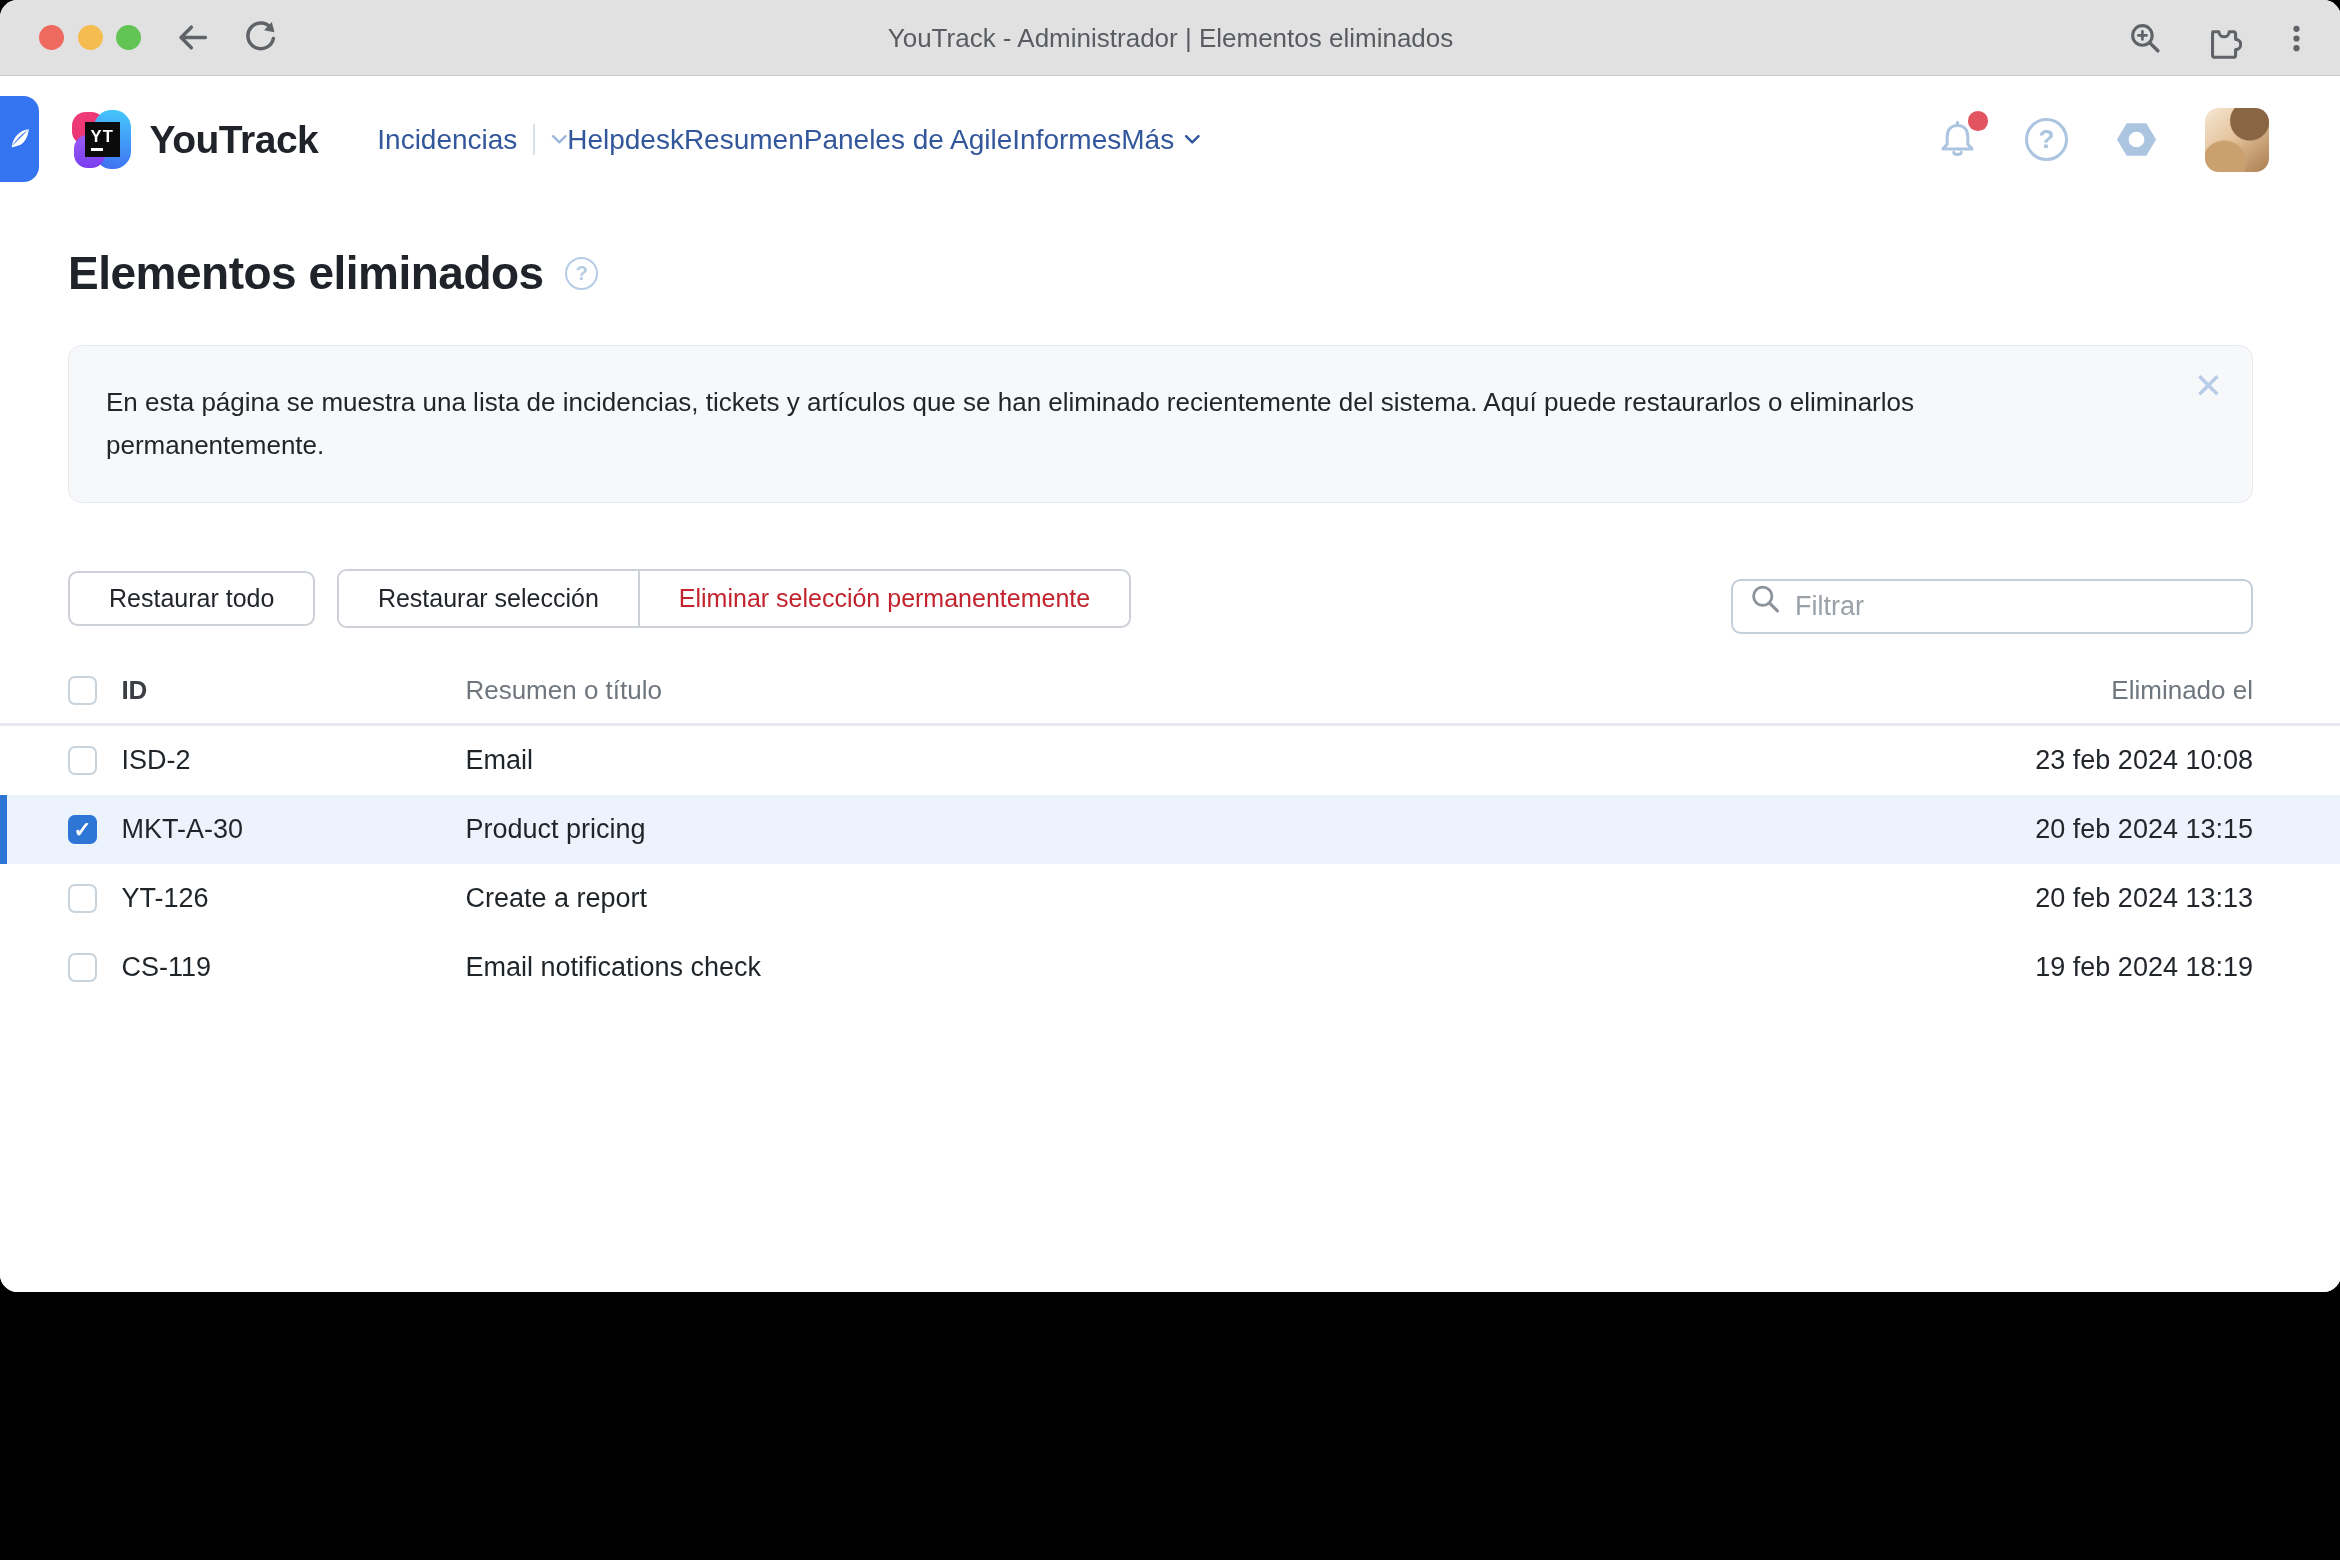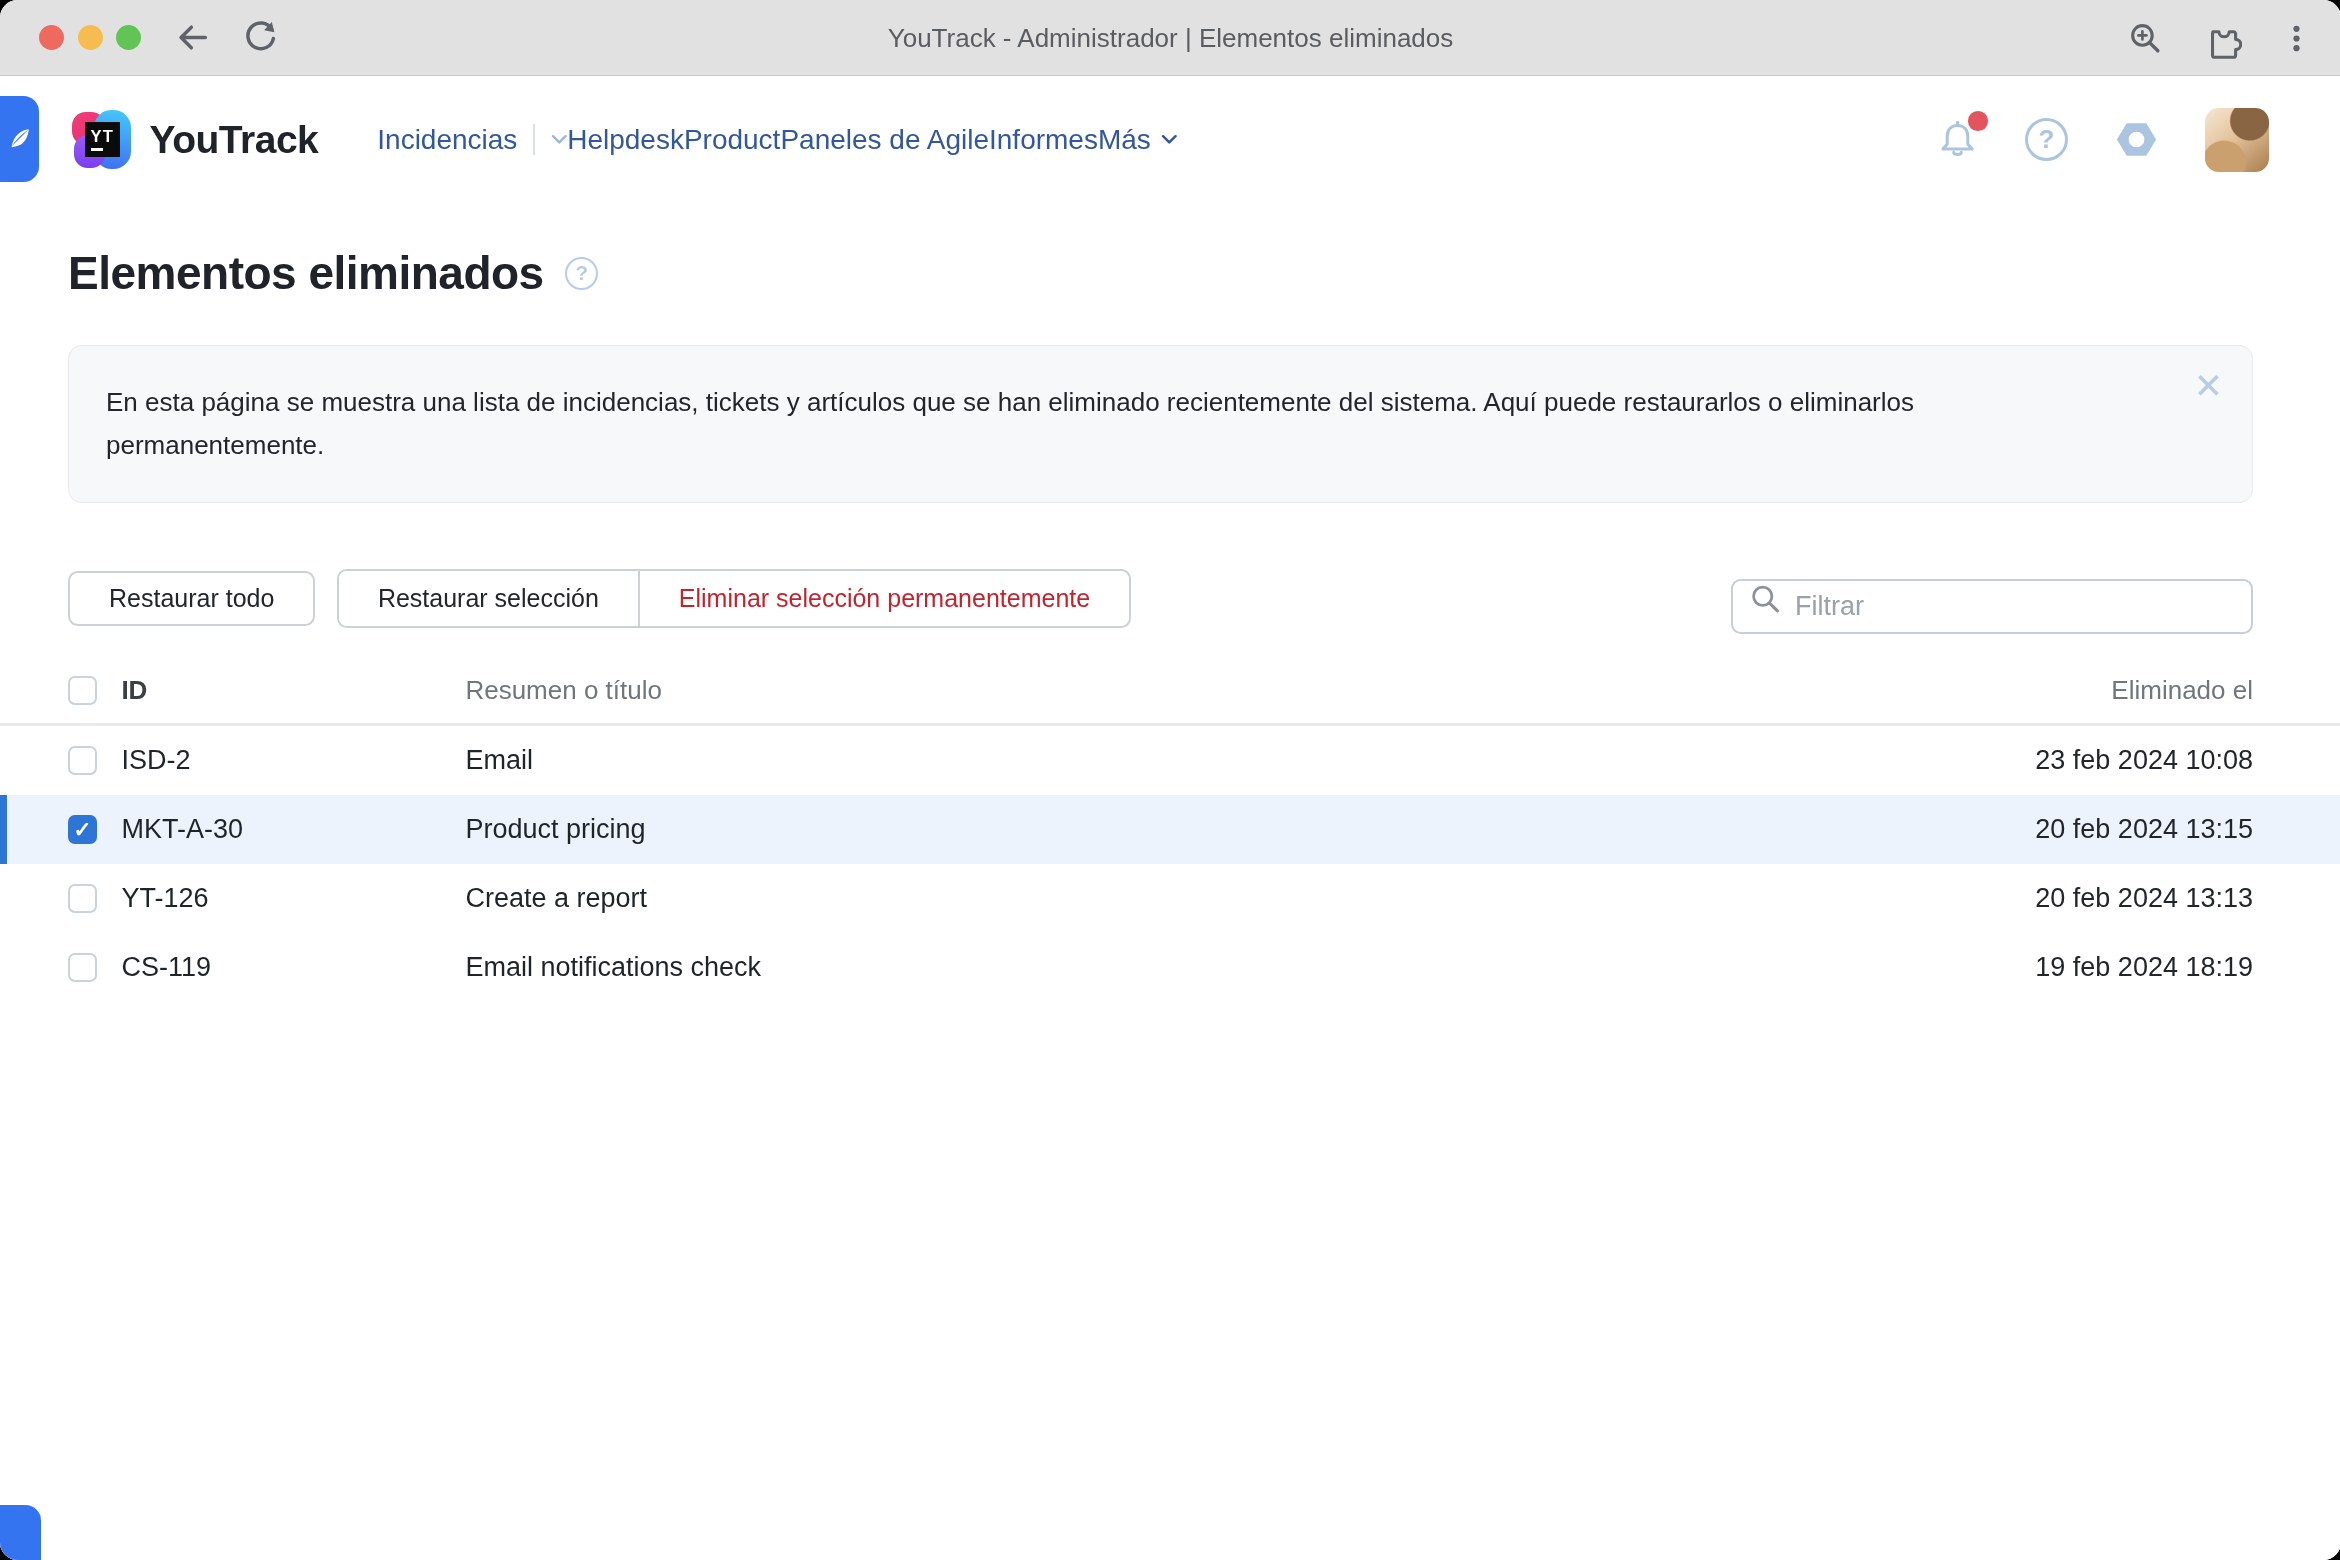--- a/index.html
+++ b/index.html
@@ -10,21 +10,21 @@
     --notification-red:#E25460;
     --selected-row-bg:#ECF3FC;
     --tab-blue:#3574F0;
     --chrome-bg:#E1E1E2;
     --traffic-red:#EE6A5F;
     --traffic-yellow:#F5BD4F;
     --traffic-green:#61C455;
   }
   *{margin:0;padding:0;box-sizing:border-box;}
   html,body{width:2341px;height:1560px;background:#000;font-family:"Liberation Sans",sans-serif;}
-  .window{width:2341px;height:1560px;border-radius:17.6px;overflow:hidden;position:relative;background:#fff;}
+  .window{width:2341px;height:1292px;border-radius:17.6px;overflow:hidden;position:relative;background:#fff;}
 
   
   .chrome{height:76px;background:var(--chrome-bg);display:flex;align-items:center;position:relative;border-bottom:1px solid #c9c9cb;}
   .traffic{display:flex;gap:13.7px;margin-left:39px;}
   .light{width:25px;height:25px;border-radius:50%;}
   .light.red{background:var(--traffic-red);}
   .light.yellow{background:var(--traffic-yellow);}
   .light.green{background:var(--traffic-green);}
   .chrome-btn{width:43px;height:43px;display:flex;align-items:center;justify-content:center;color:#5f6368;}
   .chrome-btn.back{margin-left:31px;}
@@ -173,21 +173,21 @@
             <span>Incidencias</span>
             <span class="nav-sep"></span>
             <svg class="chev" width="16.6" height="10.7" viewBox="0 0 16 10">
               <path d="M2 2 L8 8 L14 2" fill="none" stroke="currentColor" stroke-width="2.4" stroke-linecap="round" stroke-linejoin="round"></path>
             </svg>
           </div>
           <div class="nav-item">
             <span>Helpdesk</span>
           </div>
           <div class="nav-item">
-            <span>Product</span>
+            <span>Resumen</span>
           </div>
           <div class="nav-item">
             <span>Paneles de Agile</span>
           </div>
           <div class="nav-item">
             <span>Informes</span>
           </div>
           <div class="nav-item">
             <span>Más</span>
             <svg class="chev" width="16.6" height="10.7" viewBox="0 0 16 10">

